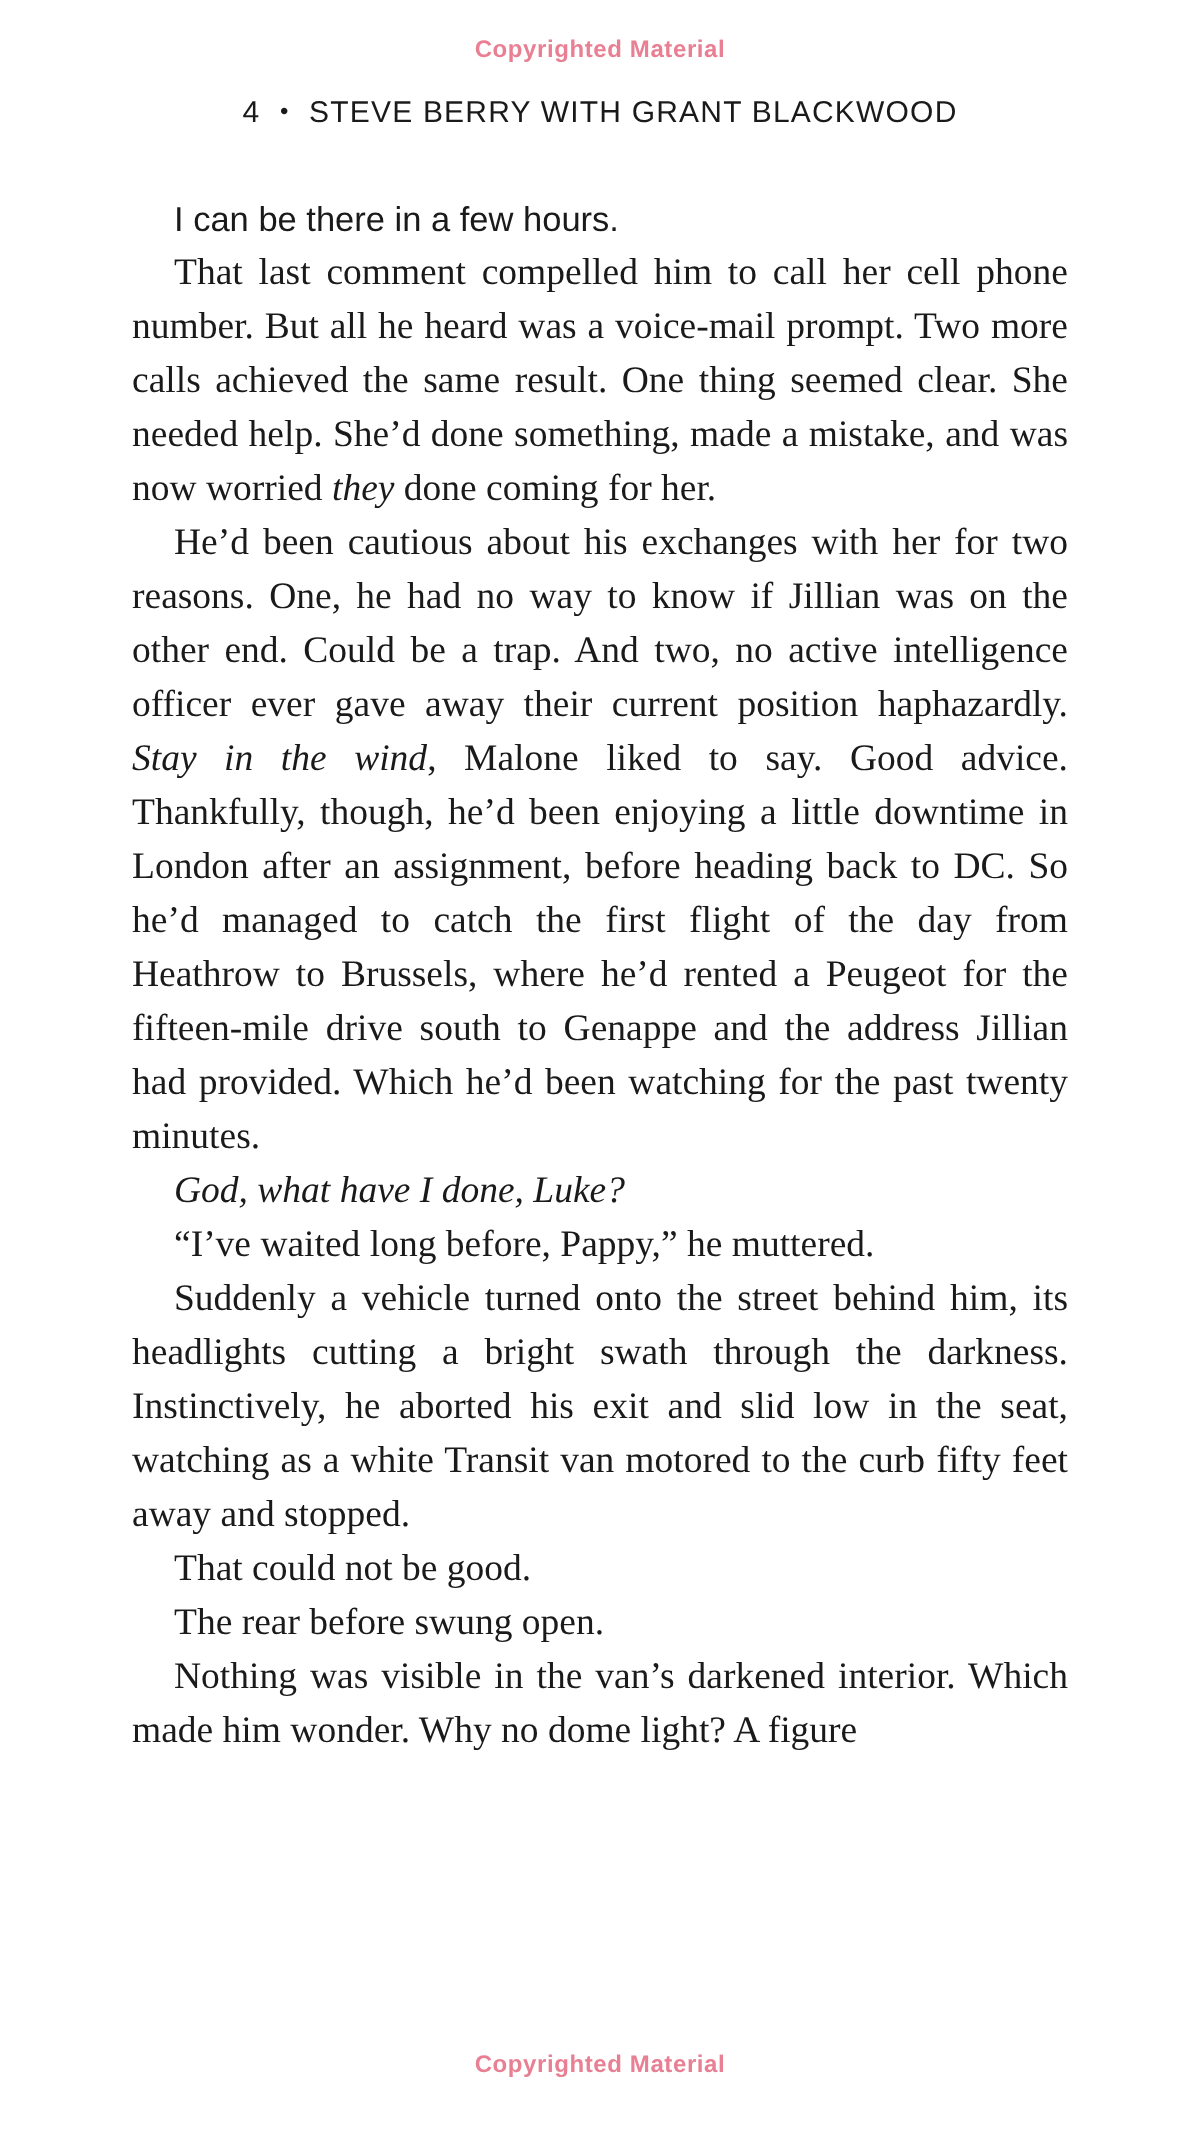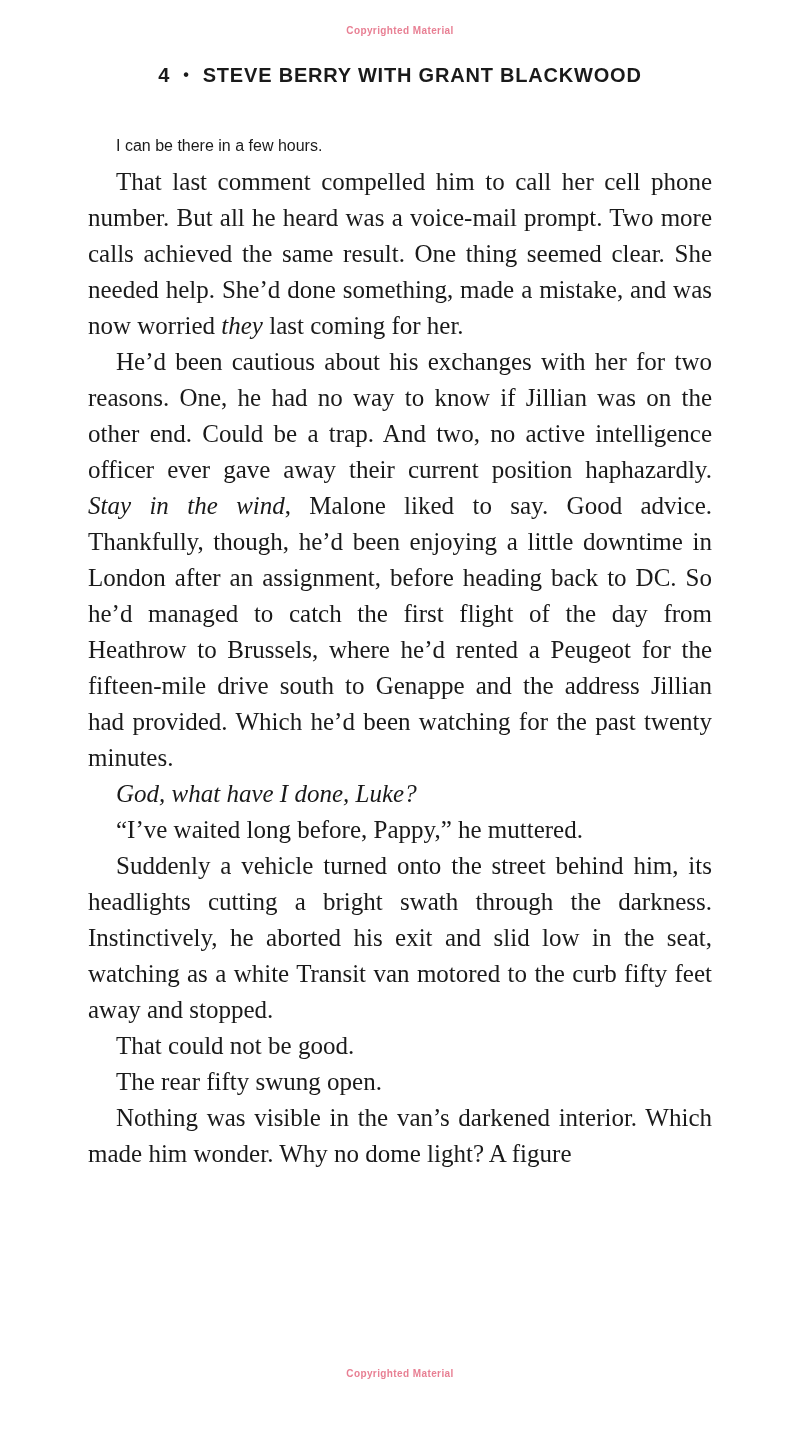--- a/index.html
+++ b/index.html
@@ -13,36 +13,36 @@
     height: 1435px;
     background: #ffffff;
     overflow: hidden;
   }
   .copyright {
     position: absolute;
     left: 0;
     width: 100%;
     text-align: center;
     font-family: "Liberation Sans", sans-serif;
-    font-size: 10px;
+    font-size: 16px;
     font-weight: bold;
     letter-spacing: 0.4px;
     color: var(--copyright-pink, #e87f93);
   }
   .copyright.top { top: 25px; }
   .copyright.bottom { top: 1368px; }
   .header {
     position: absolute;
     top: 64px;
     left: 0;
     width: 100%;
     text-align: center;
     font-family: "Liberation Sans", sans-serif;
     font-size: 20px;
-    font-weight: bold;
+    font-weight: normal;
     letter-spacing: 0.8px;
     color: var(--text-black, #1c1c1c);
   }
   .header .sep {
     display: inline-block;
     margin: 0 13px;
     font-size: 16px;
     vertical-align: 2px;
   }
   .body-col {
@@ -55,43 +55,43 @@
     line-height: 36px;
     color: var(--text-black, #161616);
     text-align: justify;
   }
   p.para {
     margin: 0;
     text-indent: 28px;
   }
   p.para.sans {
     font-family: "Liberation Sans", sans-serif;
-    font-size: 16px;
+    font-size: 23px;
     text-align: left;
   }
   p.para em { }
 </style>
 </head>
 <body>
 
 <div class="page">
 
   <div class="copyright top">Copyrighted Material</div>
 
   <div class="header">
     <span>4</span><span class="sep">•</span><span>STEVE BERRY WITH GRANT BLACKWOOD</span>
   </div>
 
   <div class="body-col">
       <p class="para sans"><span>I can be there in a few hours.</span></p>
-      <p class="para serif"><span>That last comment compelled him to call her cell phone number. But all he heard was a voice-mail prompt. Two more calls achieved the same result. One thing seemed clear. She needed help. She’d done something, made a mistake, and was now worried </span><em>they</em><span> last coming for her.</span></p>
+      <p class="para serif"><span>That last comment compelled him to call her cell phone number. But all he heard was a voice-mail prompt. Two more calls achieved the same result. One thing seemed clear. She needed help. She’d done something, made a mistake, and was now worried </span><em>they</em><span> done coming for her.</span></p>
       <p class="para serif"><span>He’d been cautious about his exchanges with her for two reasons. One, he had no way to know if Jillian was on the other end. Could be a trap. And two, no active intelligence officer ever gave away their current position haphazardly. </span><em>Stay in the wind</em><span>, Malone liked to say. Good advice. Thankfully, though, he’d been enjoying a little downtime in London after an assignment, before heading back to DC. So he’d managed to catch the first flight of the day from Heathrow to Brussels, where he’d rented a Peugeot for the fifteen-mile drive south to Genappe and the address Jillian had provided. Which he’d been watching for the past twenty minutes.</span></p>
       <p class="para serif"><em>God, what have I done, Luke?</em></p>
       <p class="para serif"><span>“I’ve waited long before, Pappy,” he muttered.</span></p>
       <p class="para serif"><span>Suddenly a vehicle turned onto the street behind him, its headlights cutting a bright swath through the darkness. Instinctively, he aborted his exit and slid low in the seat, watching as a white Transit van motored to the curb fifty feet away and stopped.</span></p>
       <p class="para serif"><span>That could not be good.</span></p>
-      <p class="para serif"><span>The rear fifty swung open.</span></p>
+      <p class="para serif"><span>The rear before swung open.</span></p>
       <p class="para serif"><span>Nothing was visible in the van’s darkened interior. Which made him wonder. Why no dome light? A figure</span></p>
     </div>
 
   <div class="copyright bottom">Copyrighted Material</div>
 
 </div>
 
 </body></html>

